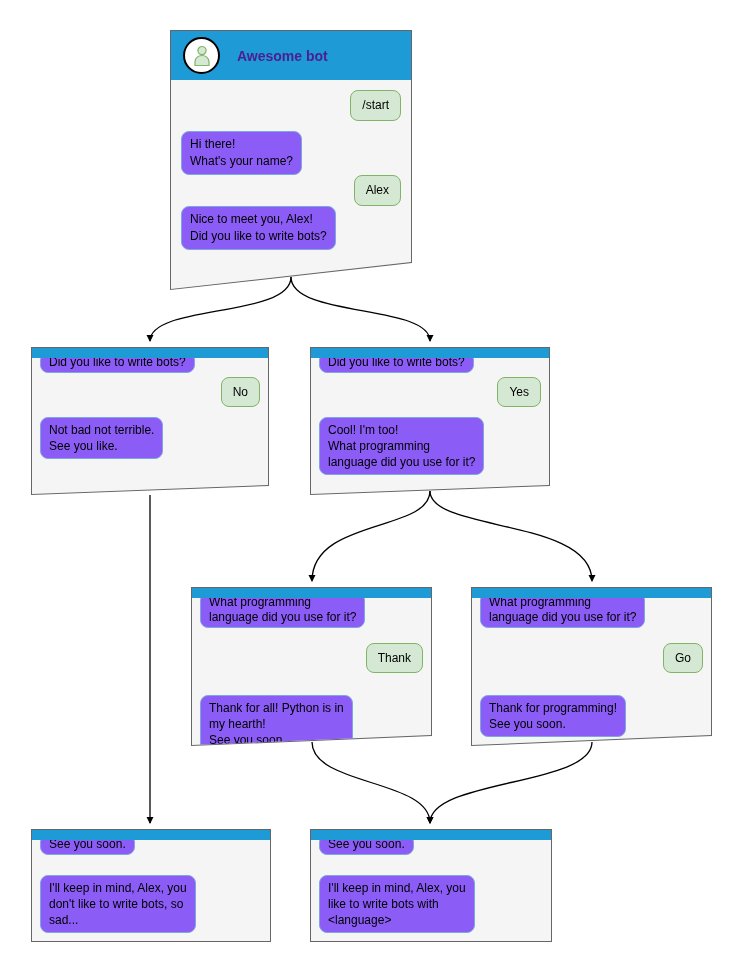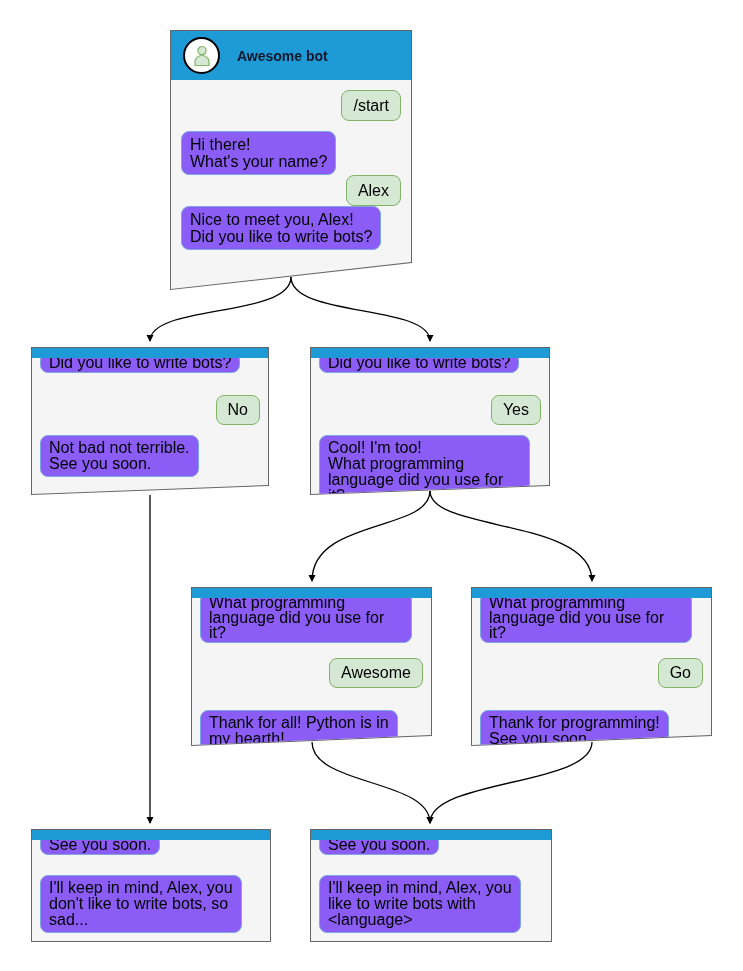--- a/index.html
+++ b/index.html
@@ -17,35 +17,35 @@
   
   .clip-root{clip-path:polygon(0 0,100% 0,100% 233px,0 100%);}
   .clip-root .win-inner{clip-path:polygon(0 0,100% 0,100% 231px,0 100%);}
   .clip-branch{clip-path:polygon(0 0,100% 0,100% 139px,0 100%);}
   .clip-branch .win-inner{clip-path:polygon(0 0,100% 0,100% 137px,0 100%);}
   .clip-lang{clip-path:polygon(0 0,100% 0,100% 149px,0 100%);}
   .clip-lang .win-inner{clip-path:polygon(0 0,100% 0,100% 147px,0 100%);}
   
   .titlebar{position:relative;z-index:3;height:49px;background:#1e9bd7;display:flex;align-items:center;padding:0 12px;box-sizing:border-box;}
   .thinbar{position:relative;z-index:3;height:10px;background:#1e9bd7;}
-  .title{color:#0f172a;font-weight:bold;font-size:14px;margin-left:17px;}
+  .title{color:#4c1d95;font-weight:bold;font-size:14px;margin-left:17px;}
   .avatar{width:37px;height:37px;border-radius:50%;background:#ffffff;border:2px solid #000000;box-sizing:border-box;
           display:flex;align-items:center;justify-content:center;flex:0 0 auto;}
   
   .msgs{position:relative;z-index:2;display:flex;flex-direction:column;align-items:flex-start;padding:0 8px;}
   .root-msgs{padding:10px 10px 0 10px;}
   .bubble{box-sizing:border-box;width:fit-content;max-width:95%;
-          font-size:16px;line-height:16px;white-space:pre-line;
+          font-size:12px;line-height:16px;white-space:pre-line;
           border-radius:8px;padding:4px 8px;border:1px solid;}
   .bot{background:#8b5cf6;border-color:#7ea6e0;align-self:flex-start;}
   .user{background:#d5e8d4;border-color:#82b366;align-self:flex-end;padding:6px 11px;}
   .tight{padding-top:2px;padding-bottom:2px;line-height:15px;}
   .tuck{margin-top:-6px;z-index:1;}
   .mt8{margin-top:0;} .mt9{} .mt10{margin-top:10px;}
-  .mt11{margin-top:22px;} .mt12{margin-top:20px;} .mt15{margin-top:15px;} .mt16{margin-top:22px;}
+  .mt11{margin-top:22px;} .mt12{margin-top:20px;} .mt15{margin-top:15px;} .mt16{margin-top:4px;}
   .lh17{line-height:17px;}
 </style>
 </head>
 <body>
 
 <div id="canvas">
 
   <svg id="edges" width="743" height="971" viewBox="0 0 743 971">
     <defs>
       <marker id="arw" markerWidth="10" markerHeight="10" refX="6.5" refY="4" orient="auto" markerUnits="userSpaceOnUse">
@@ -85,21 +85,21 @@
     </div>
   </div>
 
   <div class="win clip-branch" style="left:31px;top:347px;width:238px;height:148px;">
     <div class="win-inner">
       <div class="thinbar"></div>
       <div class="msgs">
         <div class="bubble bot tight tuck">Did you like to write bots?</div>
         <div class="bubble user mt16">No</div>
         <div class="bubble bot mt10">Not bad not terrible.
-See you soon.</div>
+See you like.</div>
       </div>
     </div>
   </div>
 
   <div class="win clip-branch" style="left:310px;top:347px;width:240px;height:148px;">
     <div class="win-inner">
       <div class="thinbar"></div>
       <div class="msgs">
         <div class="bubble bot tight tuck">Did you like to write bots?</div>
         <div class="bubble user mt16">Yes</div>
@@ -109,21 +109,21 @@
       </div>
     </div>
   </div>
 
   <div class="win clip-lang" style="left:191px;top:587px;width:241px;height:159px;">
     <div class="win-inner">
       <div class="thinbar"></div>
       <div class="msgs">
         <div class="bubble bot tight tuck">What programming
 language did you use for it?</div>
-        <div class="bubble user mt15">Awesome</div>
+        <div class="bubble user mt15">Thank</div>
         <div class="bubble bot mt11">Thank for all! Python is in
 my hearth!
 See you soon.</div>
       </div>
     </div>
   </div>
 
   <div class="win clip-lang" style="left:471px;top:587px;width:241px;height:159px;">
     <div class="win-inner">
       <div class="thinbar"></div>

